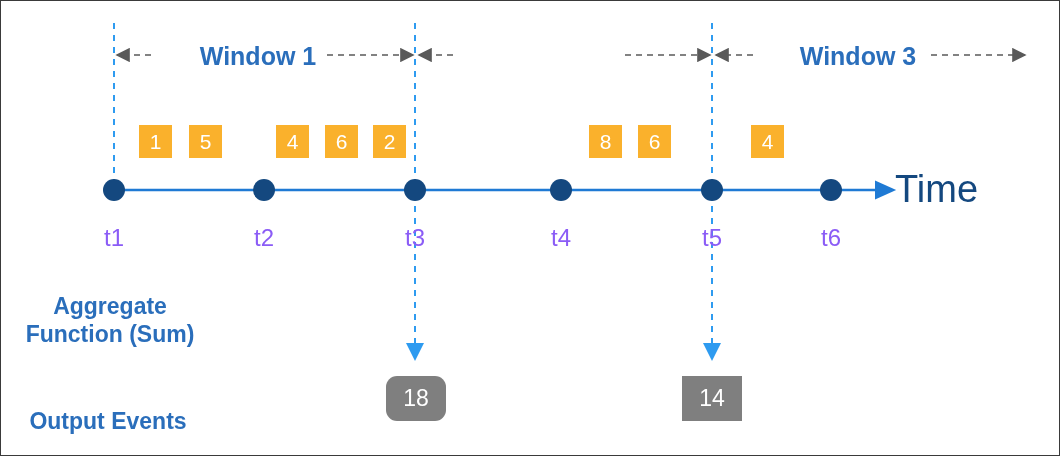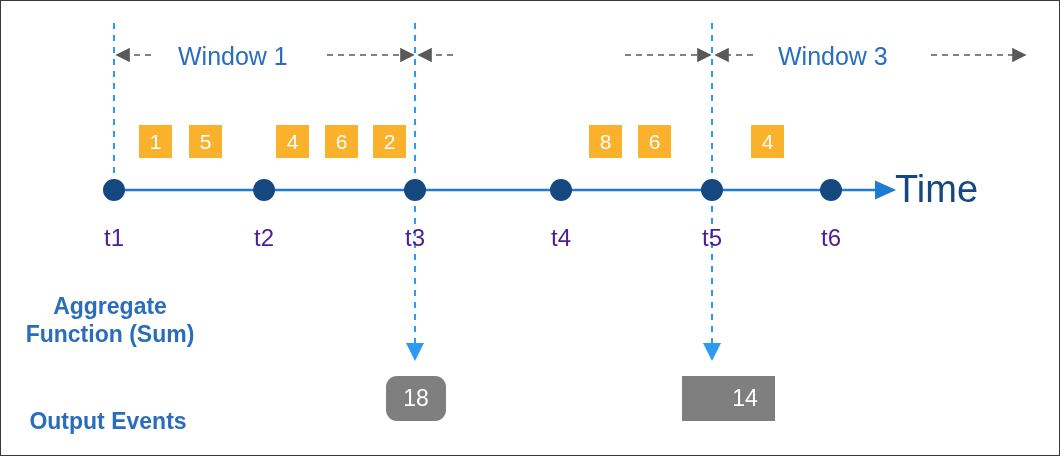--- a/index.html
+++ b/index.html
@@ -28,26 +28,26 @@
     pointer-events: none;
   }
 
   
   .win-label {
     position: absolute;
     color: #2a6ebb;
     font-size: 25px;
     line-height: 28px;
     white-space: nowrap;
-    text-align: left;
-    font-weight: 400;
+    text-align: center;
+    font-weight: 700;
   }
   .tick-label {
     position: absolute;
-    color: #4c1d95;
+    color: #8b5cf6;
     font-size: 24px;
     line-height: 26px;
     text-align: center;
     width: 60px;
     white-space: nowrap;
   }
   .time-label {
     position: absolute;
     color: #14487f;
     font-size: 38px;
@@ -160,15 +160,15 @@
   <div class="tick-label" style="left:384px;top:224px;">t3</div>
   <div class="tick-label" style="left:530px;top:224px;">t4</div>
   <div class="tick-label" style="left:681px;top:224px;">t5</div>
   <div class="tick-label" style="left:800px;top:224px;">t6</div>
 
   <div class="side-label" style="left:14px;top:291px;width:190px;">Aggregate
 Function (Sum)</div>
   <div class="side-label" style="left:12px;top:386px;width:190px;margin-top:20px;">Output Events</div>
 
   <div class="out-chip" style="left:385px;top:375px;border-radius:11px;">18</div>
-  <div class="out-chip" style="left:681px;top:375px;padding-left:33px;">14</div>
+  <div class="out-chip" style="left:681px;top:375px;">14</div>
 
 </div>
 
 </body></html>

